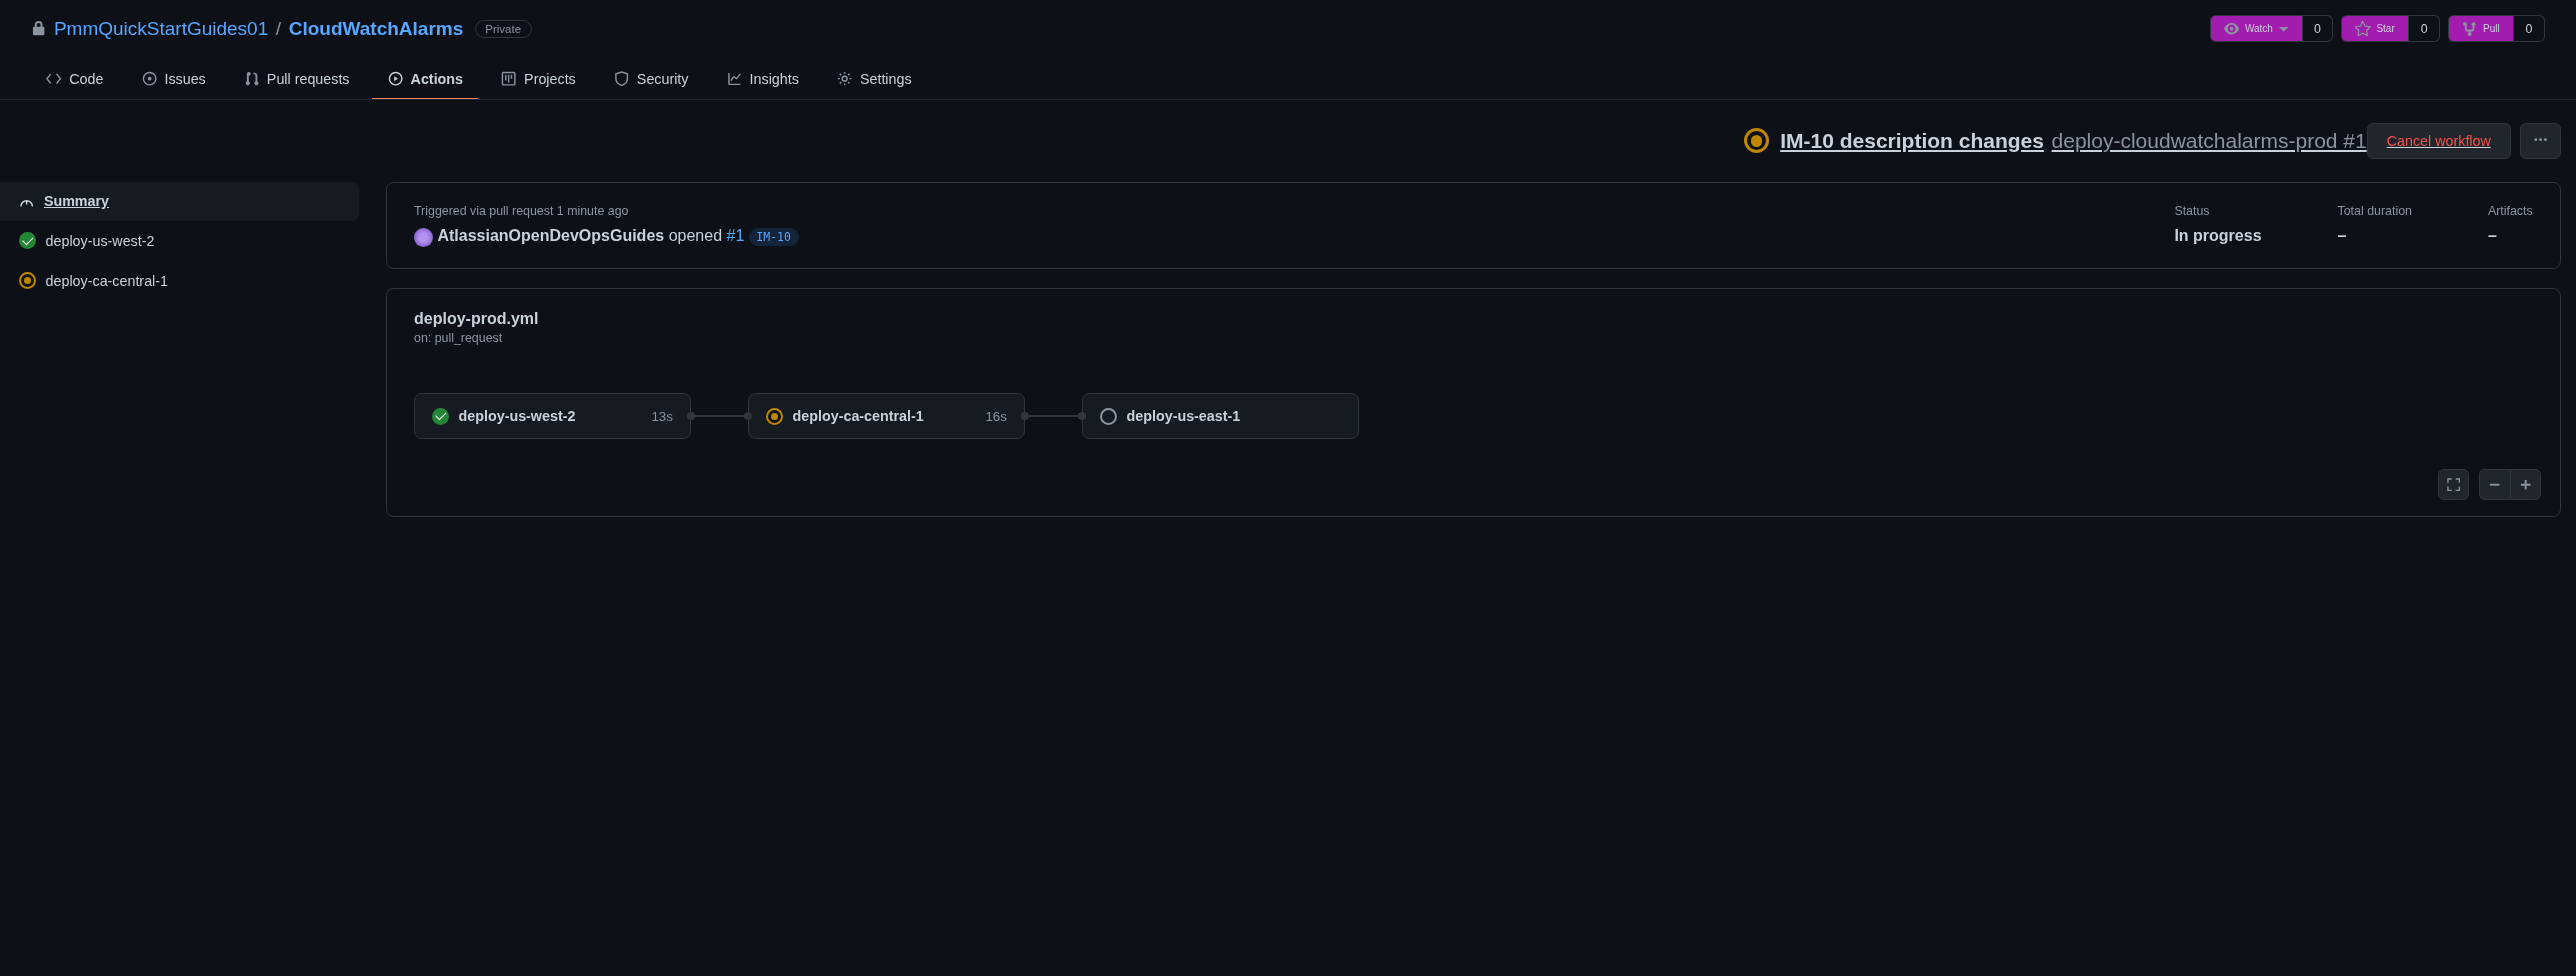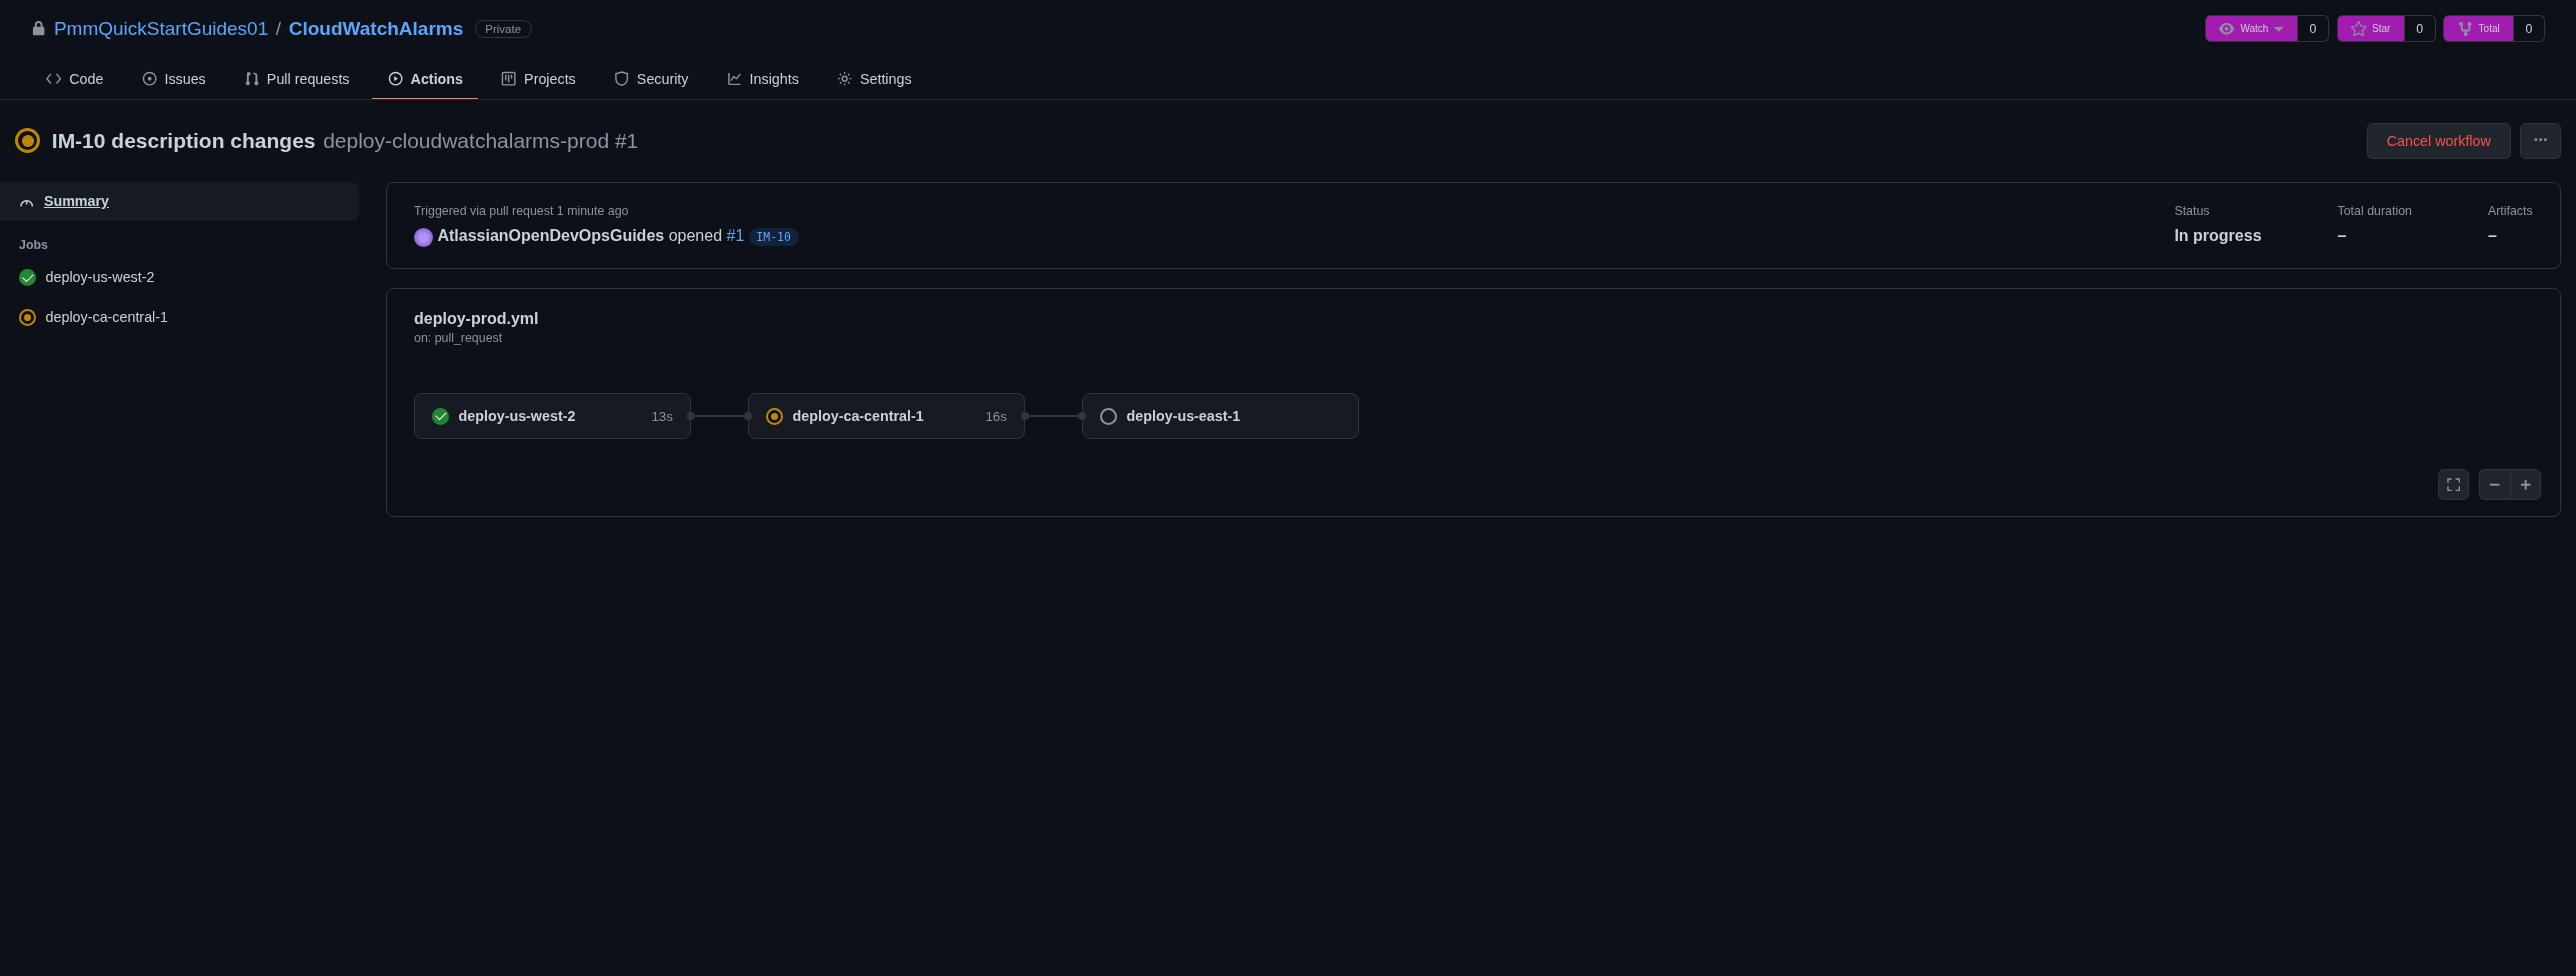--- a/index.html
+++ b/index.html
@@ -86,22 +86,23 @@
     .nav-tab.active {
       border-bottom: 1.9px solid #f78166;
       font-weight: 600;
     }
     .nav-tab svg { fill: #8b949e; }
 
     
     .workflow-header {
       display: flex;
       align-items: center;
-      justify-content: space-between;
+      justify-content: flex-end;
       padding: 23px 15.3px 23px 15.3px;
+      text-decoration: underline;
     }
     .workflow-title-wrap {
       display: flex;
       align-items: center;
       gap: 11.5px;
     }
     .workflow-title {
       font-size: 21px;
       font-weight: 400;
       color: #c9d1d9;
@@ -349,21 +350,21 @@
           </svg>
         <span>Star</span>
       </button>
       <span class="count">0</span>
     </div>
     <div class="btn-group">
       <button class="btn">
         <svg class="icon-sm" viewBox="0 0 16 16">
             <path fill="#8b949e" d="M5 3a2 2 0 1 0-2 2v3a3 3 0 0 0 3 3h1v1a2 2 0 1 0 2 0v-1h1a3 3 0 0 0 3-3V5a2 2 0 1 0-2 0v3a1 1 0 0 1-1 1H6a1 1 0 0 1-1-1V5z"></path>
           </svg>
-        <span>Total</span>
+        <span>Pull</span>
       </button>
       <span class="count">0</span>
     </div>
   </div>
 </div>
 
 <nav class="repo-nav">
   <div class="nav-tab">
     <svg class="icon-sm" viewBox="0 0 16 16">
         <path d="M5 3L1 8l4 5m6-10l4 5-4 5" fill="none" stroke="#8b949e" stroke-width="1.5"></path>
@@ -439,21 +440,20 @@
 </div>
 
 <div class="main-content">
   <aside class="sidebar">
     <div class="sidebar-item active">
       <svg class="icon-sm" viewBox="0 0 16 16">
           <path fill="none" stroke="#c9d1d9" stroke-width="1.5" d="M2 13a6 6 0 1 1 12 0M8 7v4"></path>
         </svg>
       <span>Summary</span>
     </div>
-    <div class="sidebar-section-label">Jobs</div>
     <div class="sidebar-item">
       <span class="status-success"></span>
       <span>deploy-us-west-2</span>
     </div>
     <div class="sidebar-item">
       <span class="status-progress"></span>
       <span>deploy-ca-central-1</span>
     </div>
   </aside>
 

